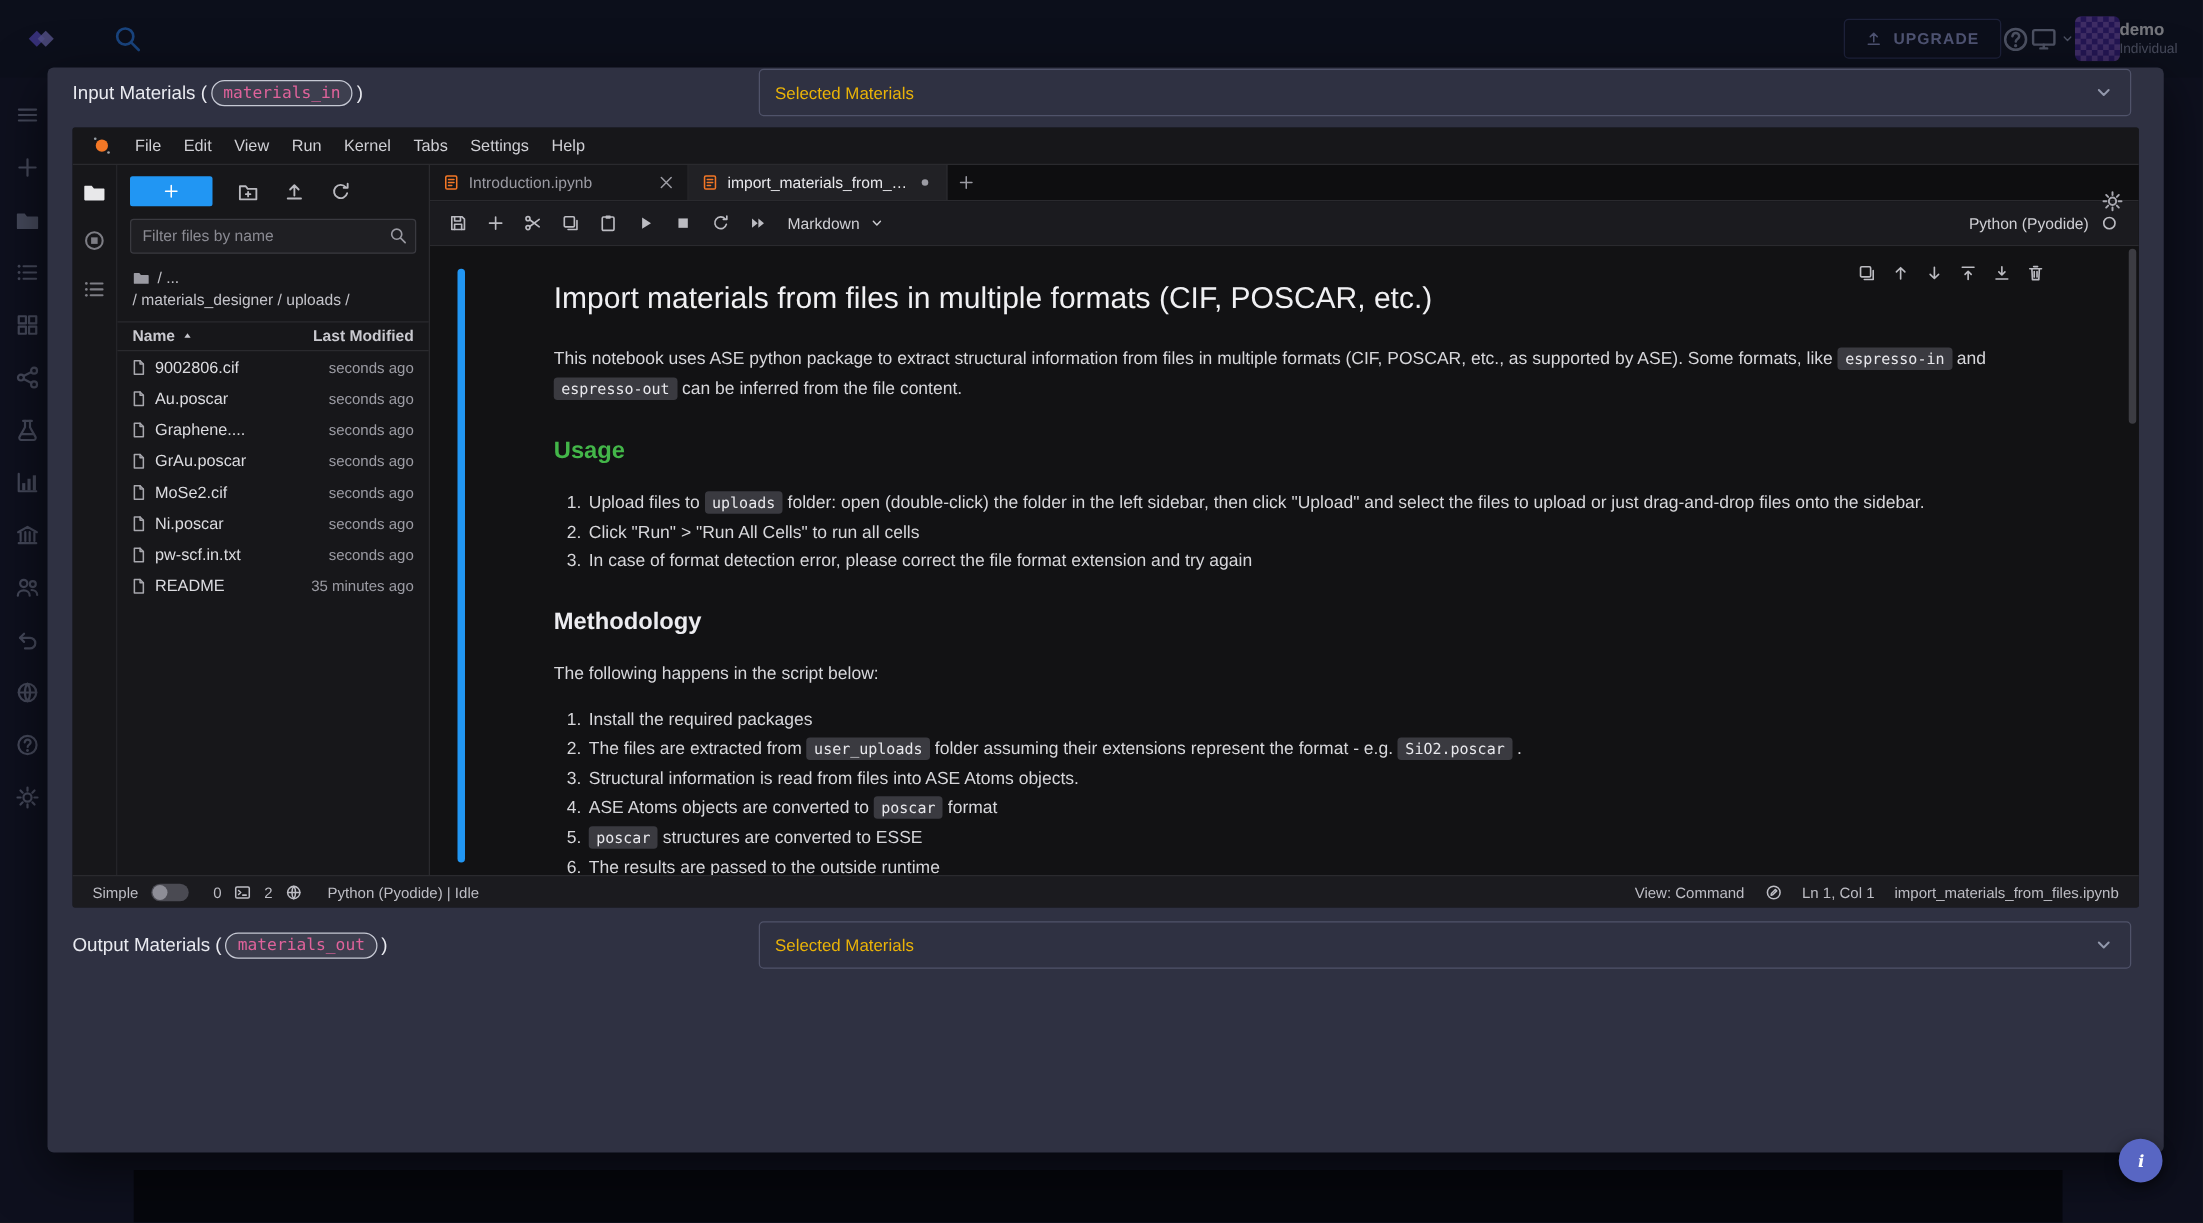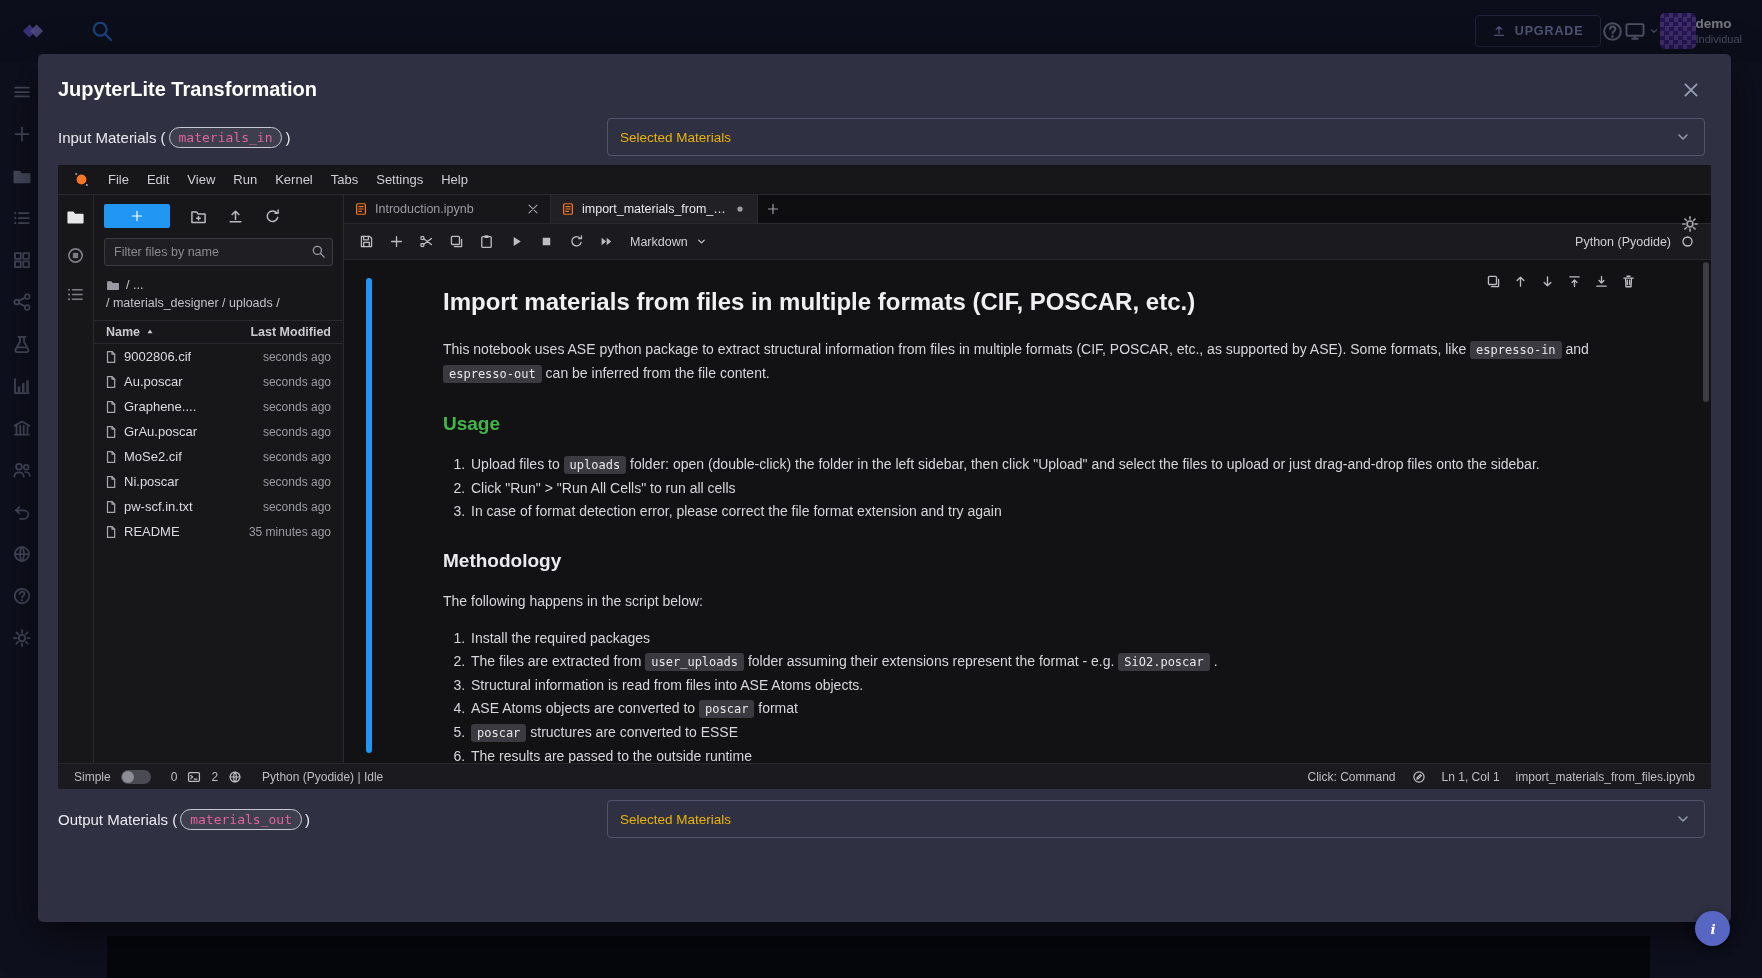--- a/index.html
+++ b/index.html
@@ -117,21 +117,21 @@
   .nb-kernel .ic { width:15px; height:15px; color:#bcbcc2; }
 
   .nb-canvas { position:relative; flex:1; overflow:hidden; background:#121214; padding-top:14px; }
   .cell-bar { position:absolute; left:22px; top:18px; bottom:10px; width:6px; border-radius:3px; background:#2196f3; }
   .cell-toolbar { position:absolute; top:12px; right:74px; display:flex; gap:9px; }
   .cell-toolbar .nb-ic { width:18px; height:18px; }
   .nb-scroll { position:absolute; right:2px; top:2px; bottom:2px; width:6px; }
   .nb-scroll .thumb { width:6px; height:140px; background:#3c3c42; border-radius:3px; }
 
   .md { margin:4px 76px 0 99px; color:#d7d7db; font-size:14px; line-height:23px; }
-  .md h1 { font-size:24px; line-height:32px; color:#f0f0f3; margin:12px 0 20px; font-weight:bold; }
+  .md h1 { font-size:24px; line-height:32px; color:#f0f0f3; margin:12px 0 20px; font-weight:normal; }
   .md p { margin:0 0 26px; }
   .md p.tight { margin:0 0 14px; }
   .md h2 { font-size:19px; color:#ececf0; margin:0 0 18px; font-weight:bold; }
   .md h2.green { color:#43b649; }
   .md ol { margin:0 0 26px; padding-left:26px; }
   .md ol li { padding-left:2px; }
   .md code { font-family:"DejaVu Sans Mono",monospace; font-size:12px; background:#3a3a40;
     color:#e8e8ec; padding:2px 6px; border-radius:3px; }
 
   .jl-gear { position:absolute; top:50px; right:12px; width:18px; height:18px;
@@ -273,28 +273,20 @@
           <circle cx="8" cy="8" r="2.6"></circle>
           <path d="M8 1.6v2M8 12.4v2M1.6 8h2M12.4 8h2M3.5 3.5l1.4 1.4M11.1 11.1l1.4 1.4M12.5 3.5l-1.4 1.4M4.9 11.1l-1.4 1.4"></path>
         </svg></button>
     </nav>
   <div class="viewer"></div>
 </div>
 
 <div class="overlay"></div>
 
 <section class="modal">
-  <div class="mhead">
-    <h1>JupyterLite Transformation</h1>
-    <button class="mclose"><span class="ic" style="width:100%;height:100%">
-          <svg viewBox="0 0 16 16" fill="none" stroke="currentColor" stroke-width="1.4" stroke-linecap="round" stroke-linejoin="round">
-            <path d="M3.5 3.5l9 9M12.5 3.5l-9 9"></path>
-          </svg>
-        </span></button>
-  </div>
 
   <div class="matrow">
     <div class="matlabel">
       <span>Input Materials (</span>
         <code class="chip">materials_in</code>
         <span>)</span>
     </div>
     <div class="select">
       <span>Selected Materials</span>
       <span class="ic caret">
@@ -672,21 +664,21 @@
         </span>
       <span>2</span>
       <span class="ic st-ic">
           <svg viewBox="0 0 16 16" fill="none" stroke="currentColor" stroke-width="1.4" stroke-linecap="round" stroke-linejoin="round">
             <circle cx="8" cy="8" r="5.6"></circle>
             <path d="M2.4 8h11.2M8 2.4c2.2 2.6 2.2 8.6 0 11.2-2.2-2.6-2.2-8.6 0-11.2z"></path>
           </svg>
         </span>
       <span class="st-gap">Python (Pyodide) | Idle</span>
       <span class="st-right">
-        <span>Click: Command</span>
+        <span>View: Command</span>
         <span class="ic st-ic">
             <svg viewBox="0 0 16 16" fill="none" stroke="currentColor" stroke-width="1.4" stroke-linecap="round" stroke-linejoin="round">
               <circle cx="8" cy="8" r="5.8"></circle>
               <path d="M5.6 10.4l.3-1.5 3.6-3.6 1.2 1.2-3.6 3.6z"></path>
             </svg>
           </span>
         <span>Ln 1, Col 1</span>
         <span>import_materials_from_files.ipynb</span>
       </span>
     </footer>

